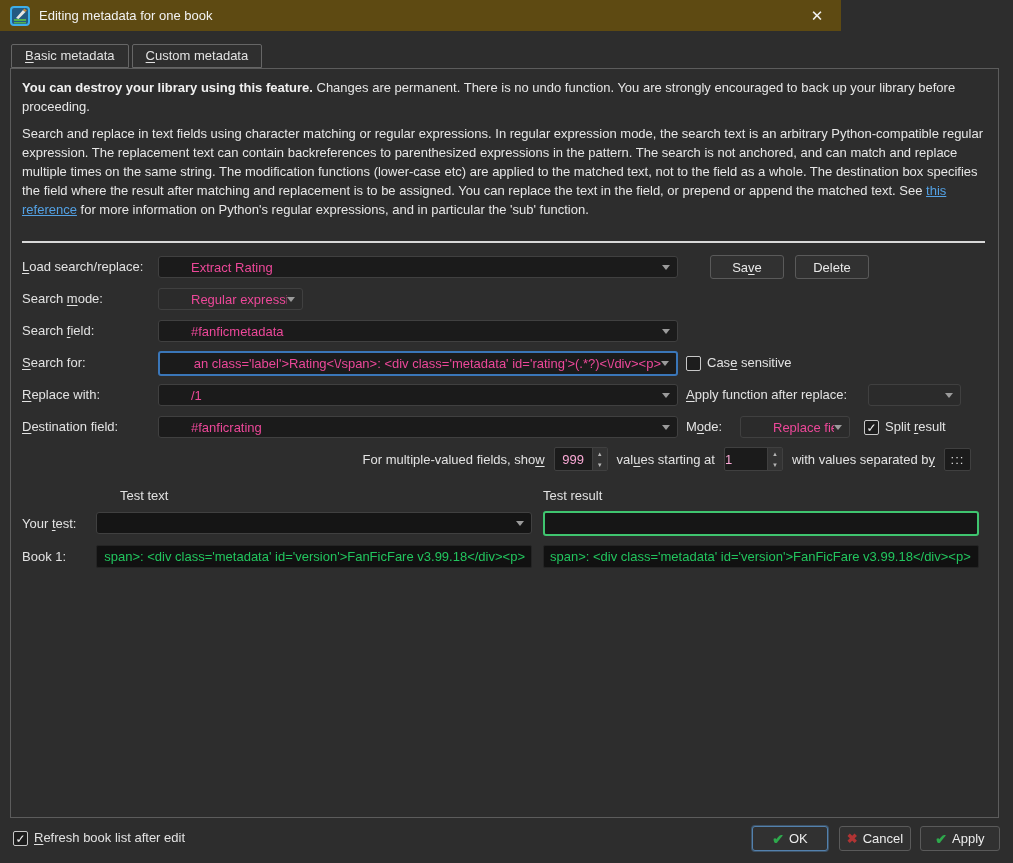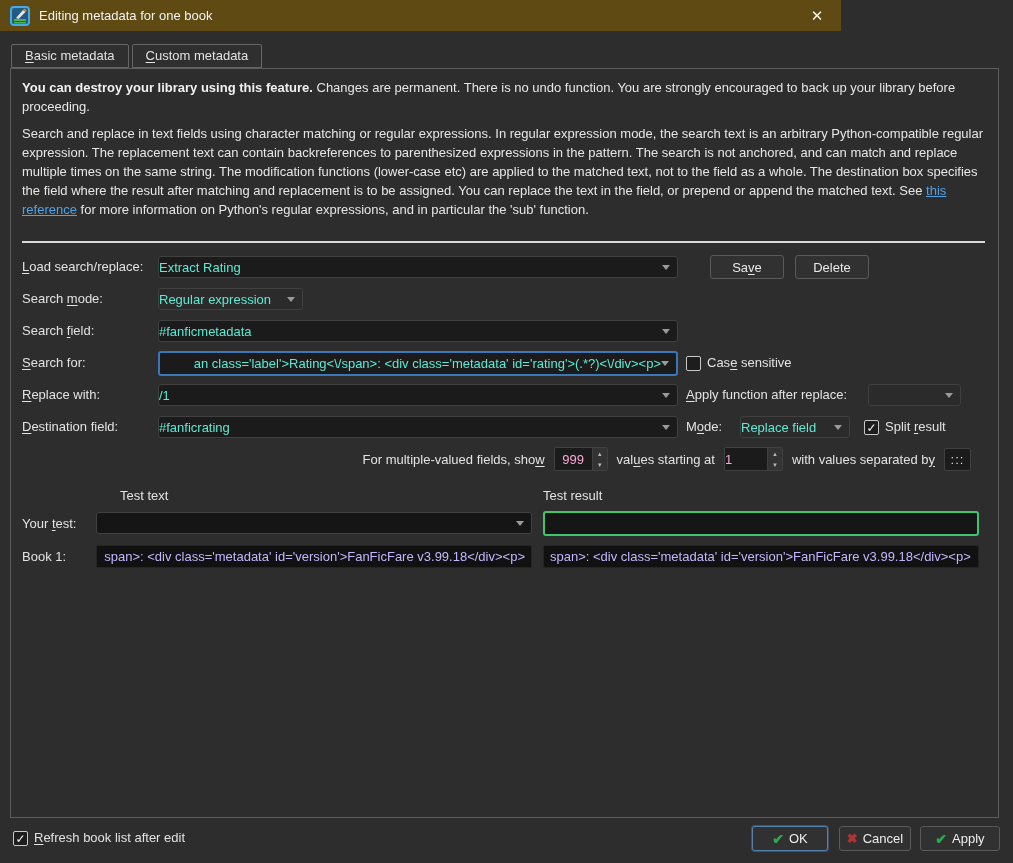--- a/index.html
+++ b/index.html
@@ -64,21 +64,21 @@
   .link{color:var(--link);text-decoration:underline;cursor:pointer;}
   .hr{position:absolute;left:22px;top:241px;width:963px;height:2px;background:#d8d8d8;z-index:3;}
   
   .lbl{position:absolute;line-height:22px;color:#e2e2e2;white-space:nowrap;z-index:3;}
   .combo{
     position:absolute;height:22px;background:var(--field-bg);
     border:1px solid var(--field-border);border-radius:3px;
     display:flex;align-items:center;z-index:3;
   }
   .combo .combo-text{
-    flex:1;padding:0 0;white-space:nowrap;overflow:hidden;color:#5eead4;
+    flex:1;padding:0 0;white-space:nowrap;overflow:hidden;color:#ec4899;margin-left:32px;
   }
   .combo .combo-arrow{
     width:0;height:0;margin-right:7px;flex:0 0 auto;
     border-left:4px solid transparent;border-right:4px solid transparent;
     border-top:5px solid #9b9b9b;
   }
   .combo.focused{border:2px solid var(--focus-border);height:25px;}
   .combo.focused .combo-text{text-align:right;}
   .btn{
     position:absolute;height:24px;background:var(--btn-bg);
@@ -113,21 +113,21 @@
   .sepbox{
     width:27px;height:23px;background:var(--field-bg);
     border:1px solid var(--field-border);border-radius:2px;
     display:flex;align-items:center;justify-content:center;color:#dcdcdc;
     letter-spacing:1px;
   }
   
   .test-header{position:absolute;top:488px;color:#e2e2e2;z-index:3;}
   .line-display{
     position:absolute;height:23px;background:#111;border:1px solid #242424;border-radius:2px;
-    line-height:21px;padding:0 6px;white-space:nowrap;overflow:hidden;color:#c4b5fd;z-index:3;
+    line-height:21px;padding:0 6px;white-space:nowrap;overflow:hidden;color:#22c55e;z-index:3;
   }
   .result-empty{
     position:absolute;height:25px;background:#161616;
     border:2px solid var(--result-border);border-radius:3px;z-index:3;
   }
   
   .footer-btn{
     position:absolute;top:826px;height:25px;background:var(--btn-bg);
     border:1px solid var(--btn-border);border-radius:3px;
     display:flex;align-items:center;justify-content:center;gap:5px;

